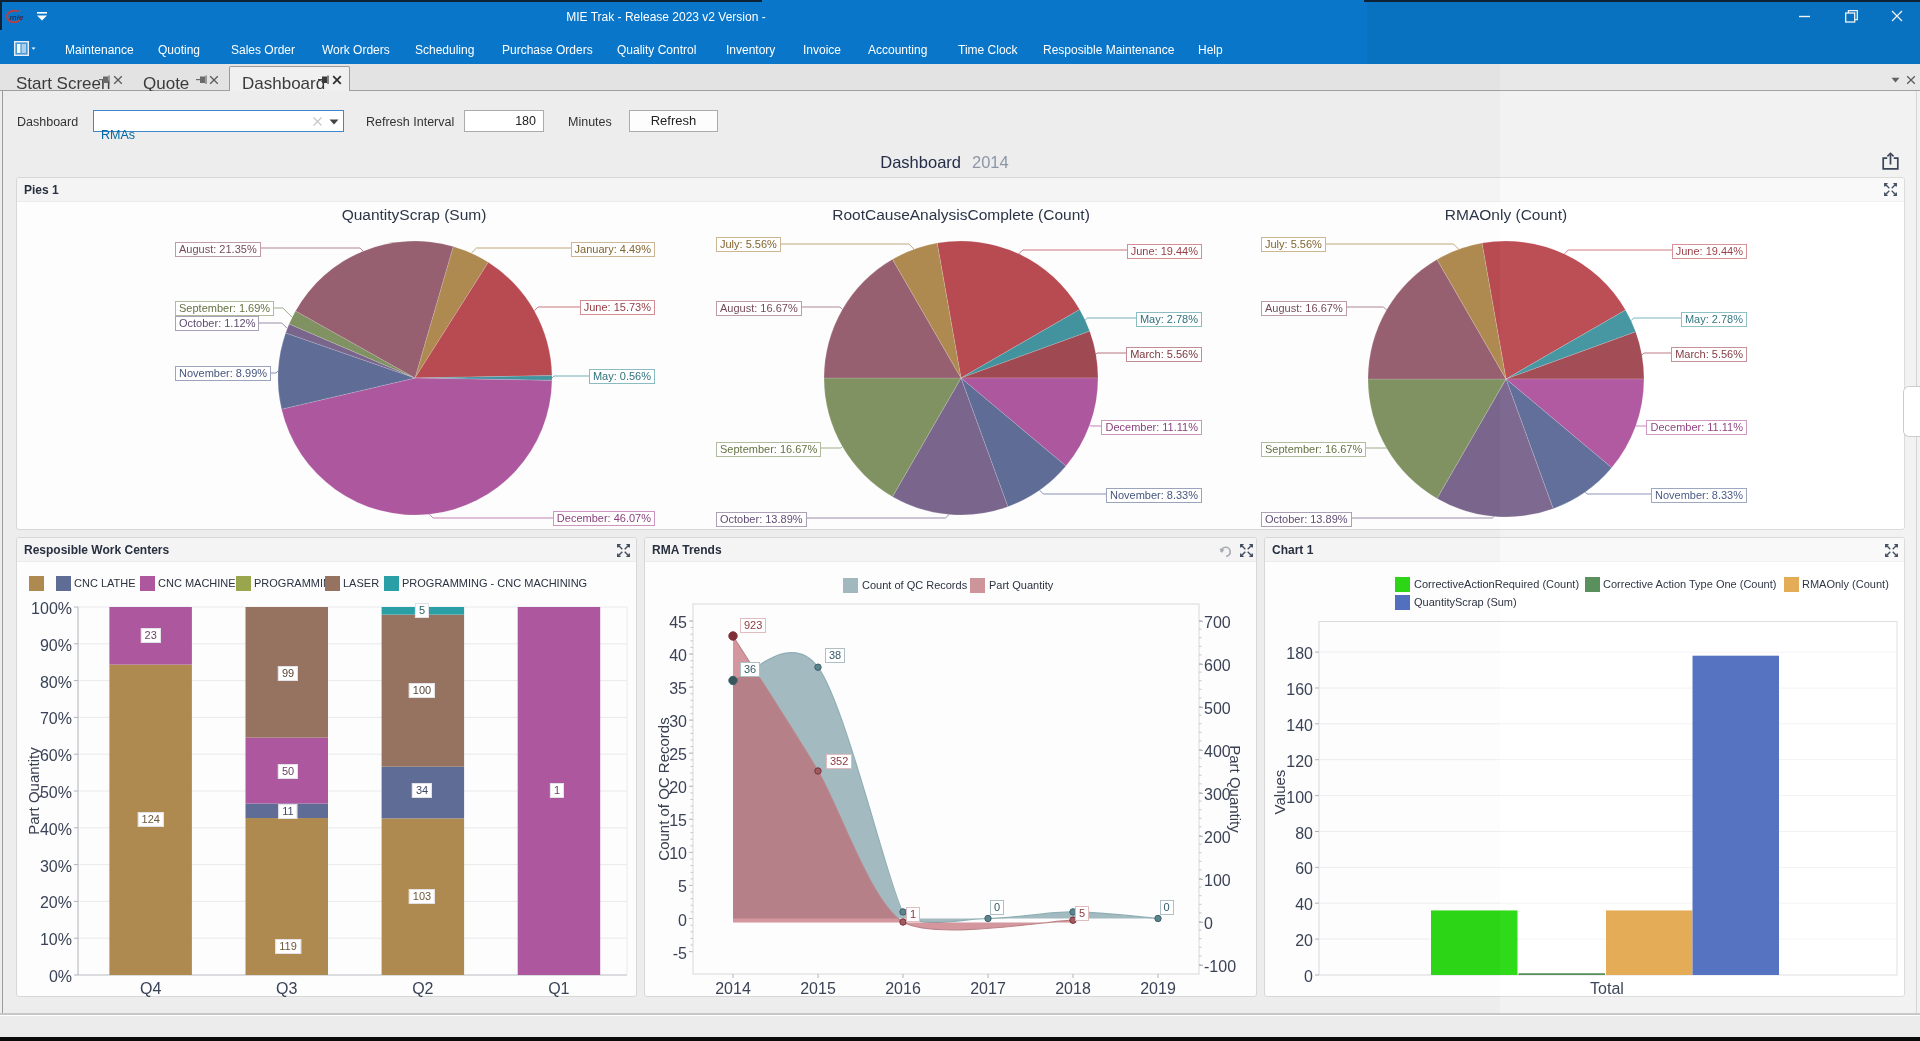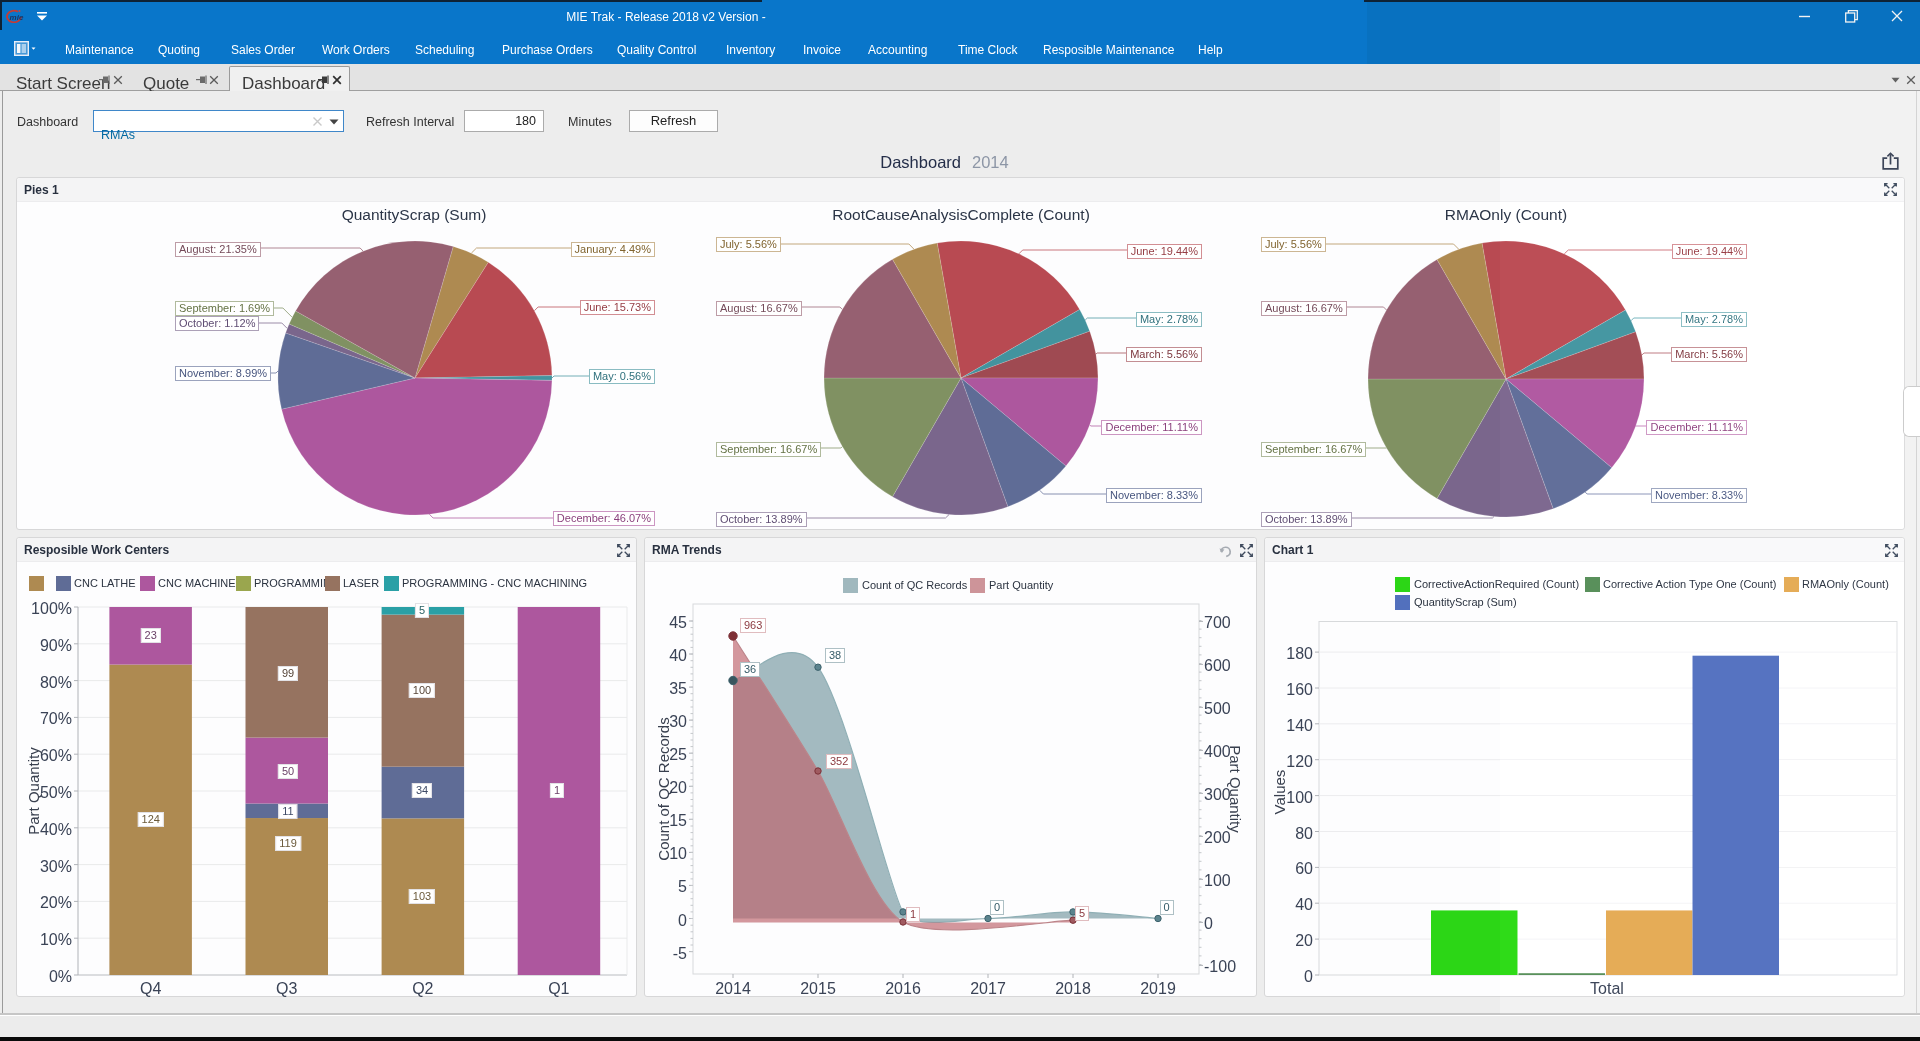--- a/index.html
+++ b/index.html
@@ -17,21 +17,21 @@
 .tick{position:absolute;font-size:16px;color:#3a4356;white-space:nowrap}
 .leg{position:absolute;font-size:11px;color:#2b3340;white-space:nowrap}
 .vtitle{position:absolute;width:0;height:0}
 .vtitle span{position:absolute;white-space:nowrap;font-size:15px;color:#39404f;transform:translate(-50%,-50%) rotate(-90deg)}
 .vtitle.r span{transform:translate(-50%,-50%) rotate(90deg)}
 .ptitle{position:absolute;font-size:15.5px;color:#2b3547;white-space:nowrap;transform:translateX(-50%)}
 #gsvg{position:absolute;left:0;top:0;z-index:5;pointer-events:none}
 .ov{position:absolute;z-index:40;pointer-events:none}
 </style></head><body>
 <div class="titlebar"></div>
-<div class="title">MIE Trak - Release 2018 v2 Version -</div>
+<div class="title">MIE Trak - Release 2023 v2 Version -</div>
 <svg class="abs" style="left:5px;top:9px" width="20" height="14" viewBox="0 0 20 14">
 <path d="M13.0,2.7 A7,5.8 0 1 0 16.0,8.0" fill="none" stroke="#c43c35" stroke-width="1.8"></path>
 <circle cx="14.5" cy="2.1" r="1.0" fill="#c4483f"></circle>
 <text x="4.6" y="10.6" font-size="8" font-style="italic" font-weight="bold" fill="#1c3461" font-family="Liberation Sans">mie</text>
   </svg>
 <svg class="abs" style="left:36px;top:12px" width="12" height="9" viewBox="0 0 12 9">
     <rect x="1" y="0" width="10" height="1.6" fill="#fff"></rect>
     <path d="M1,3.4 L11,3.4 L6,8.4 Z" fill="#fff"></path>
   </svg>
 <svg class="abs" style="left:1799px;top:15px" width="12" height="3" viewBox="0 0 12 3">
@@ -222,21 +222,21 @@
 <span class="tick" style="right:1848px;top:747.2px">60%</span>
 <span class="tick" style="right:1848px;top:710.4px">70%</span>
 <span class="tick" style="right:1848px;top:673.6px">80%</span>
 <span class="tick" style="right:1848px;top:636.8px">90%</span>
 <span class="tick" style="right:1848px;top:600.0px">100%</span>
 <span class="cl" style="left:150.7px;top:812px;transform:translateX(-50%);border-color:#e2e1e5;color:#6b5a3a">124</span>
 <span class="cl" style="left:150.7px;top:627.5px;transform:translateX(-50%);border-color:#e2e1e5;color:#6b4368">23</span>
 <span class="cl" style="left:288px;top:666.3px;transform:translateX(-50%);border-color:#e2e1e5;color:#574639">99</span>
 <span class="cl" style="left:288px;top:763.5px;transform:translateX(-50%);border-color:#e2e1e5;color:#6b4368">50</span>
 <span class="cl" style="left:288px;top:803.8px;transform:translateX(-50%);border-color:#e2e1e5;color:#3e4a66">11</span>
-<span class="cl" style="left:288px;top:836px;transform:translateX(-50%);border-color:#e2e1e5;color:#6b5a3a">119</span>
+<span class="cl" style="left:288px;top:939px;transform:translateX(-50%);border-color:#e2e1e5;color:#6b5a3a">119</span>
 <span class="cl" style="left:422px;top:683.3px;transform:translateX(-50%);border-color:#e2e1e5;color:#574639">100</span>
 <span class="cl" style="left:422px;top:782.9px;transform:translateX(-50%);border-color:#e2e1e5;color:#3e4a66">34</span>
 <span class="cl" style="left:422px;top:888.9px;transform:translateX(-50%);border-color:#e2e1e5;color:#6b5a3a">103</span>
 <span class="cl" style="left:422px;top:603.1px;transform:translateX(-50%);border-color:#e2e1e5;color:#2a6165">5</span>
 <span class="cl" style="left:557px;top:782.9px;transform:translateX(-50%);border-color:#e2e1e5;color:#6b4368">1</span>
 <span class="tick" style="left:150.7px;top:980px;transform:translateX(-50%)">Q4</span>
 <span class="tick" style="left:286.7px;top:980px;transform:translateX(-50%)">Q3</span>
 <span class="tick" style="left:422.8px;top:980px;transform:translateX(-50%)">Q2</span>
 <span class="tick" style="left:558.8px;top:980px;transform:translateX(-50%)">Q1</span>
 <div class="vtitle" style="left:33px;top:791px">
@@ -272,21 +272,21 @@
 <span class="tick" style="left:1204px;top:829.4px">200</span>
 <span class="tick" style="left:1204px;top:872.4px">100</span>
 <span class="tick" style="left:1204px;top:915.4px">0</span>
 <span class="tick" style="left:1204px;top:958.4px">-100</span>
 <span class="tick" style="left:733px;top:980px;transform:translateX(-50%)">2014</span>
 <span class="tick" style="left:818px;top:980px;transform:translateX(-50%)">2015</span>
 <span class="tick" style="left:903px;top:980px;transform:translateX(-50%)">2016</span>
 <span class="tick" style="left:988px;top:980px;transform:translateX(-50%)">2017</span>
 <span class="tick" style="left:1073px;top:980px;transform:translateX(-50%)">2018</span>
 <span class="tick" style="left:1158px;top:980px;transform:translateX(-50%)">2019</span>
-<span class="cl" style="left:740px;top:617.5px;border-color:#e0bcbf;color:#8c3a40">963</span>
+<span class="cl" style="left:740px;top:617.5px;border-color:#e0bcbf;color:#8c3a40">923</span>
 <span class="cl" style="left:740px;top:661.7px;border-color:#aec0c5;color:#355b68">36</span>
 <span class="cl" style="left:825px;top:647.5px;border-color:#aec0c5;color:#355b68">38</span>
 <span class="cl" style="left:826px;top:753.5px;border-color:#e0bcbf;color:#8c3a40">352</span>
 <span class="cl" style="left:906px;top:907.4px;border-color:#e0bcbf;color:#8c3a40">1</span>
 <span class="cl" style="left:990px;top:899.9px;border-color:#aec0c5;color:#355b68">0</span>
 <span class="cl" style="left:1075px;top:906px;border-color:#e0bcbf;color:#8c3a40">5</span>
 <span class="cl" style="left:1159.6px;top:900.3px;border-color:#aec0c5;color:#355b68">0</span>
 <div class="vtitle" style="left:663px;top:789px">
     <span>Count of QC Records</span>
   </div>

